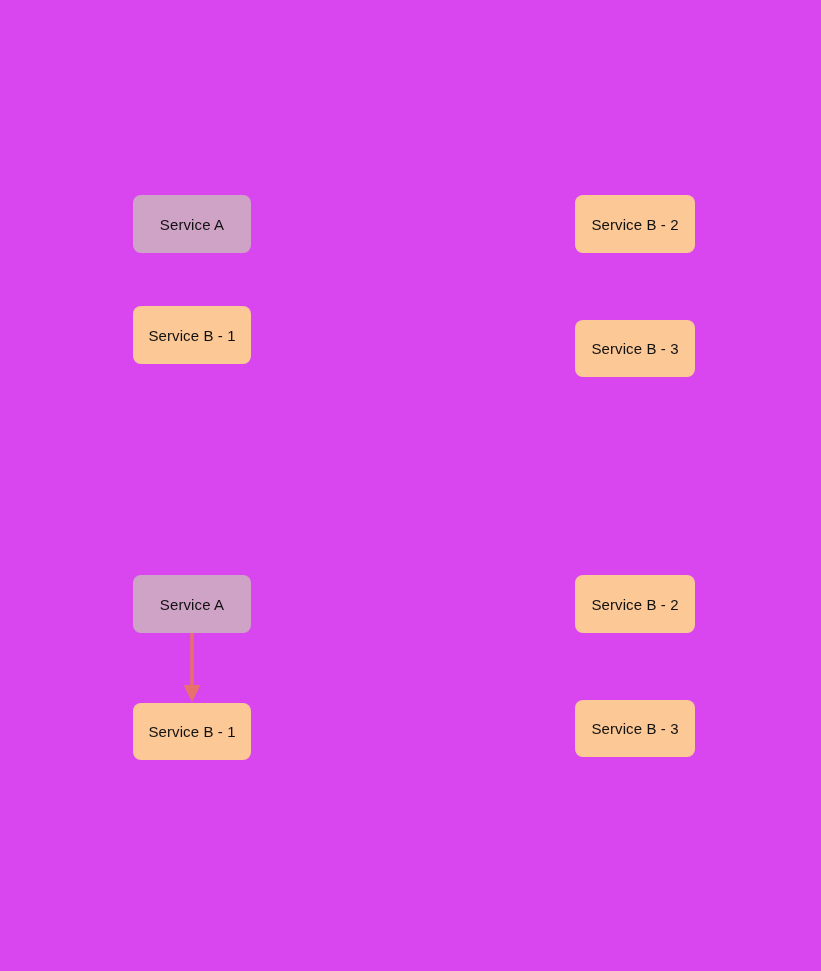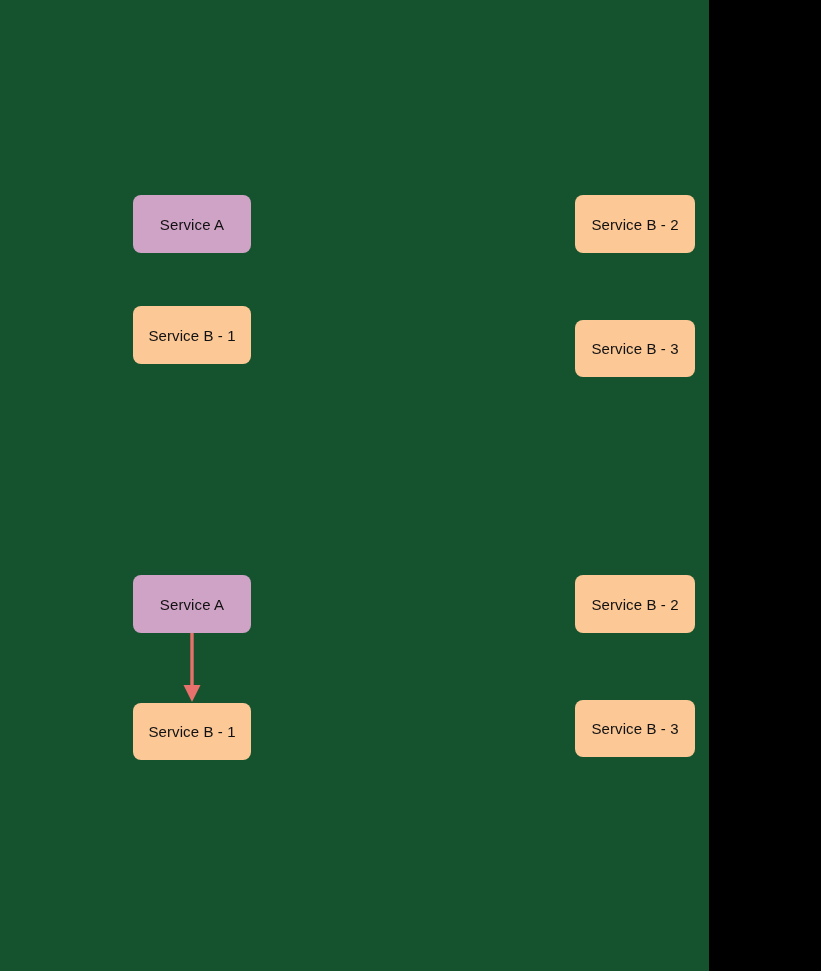--- a/index.html
+++ b/index.html
@@ -49,21 +49,21 @@
     pointer-events: none;
     overflow: visible;
   }
   .edge-line {
     pointer-events: stroke;
   }
 </style>
 </head>
 <body style="width: 821px; height: 971px;">
 
-<div id="canvas" style="width: 709px; height: 971px; background: #14532d;">
+<div id="canvas" style="width: 821px; height: 971px; background: #d946ef;">
 
   <div class="group">
 
     <div class="node" style="left: 133px; top: 195px; width: 118px; height: 58px; background: rgb(207, 163, 198); color: rgb(17, 17, 17);">
       <span class="node-label">Service A</span>
     </div>
 
     <div class="node" style="left: 133px; top: 306px; width: 118px; height: 58px; background: rgb(251, 200, 150); color: rgb(17, 17, 17);">
       <span class="node-label">Service B - 1</span>
     </div>

